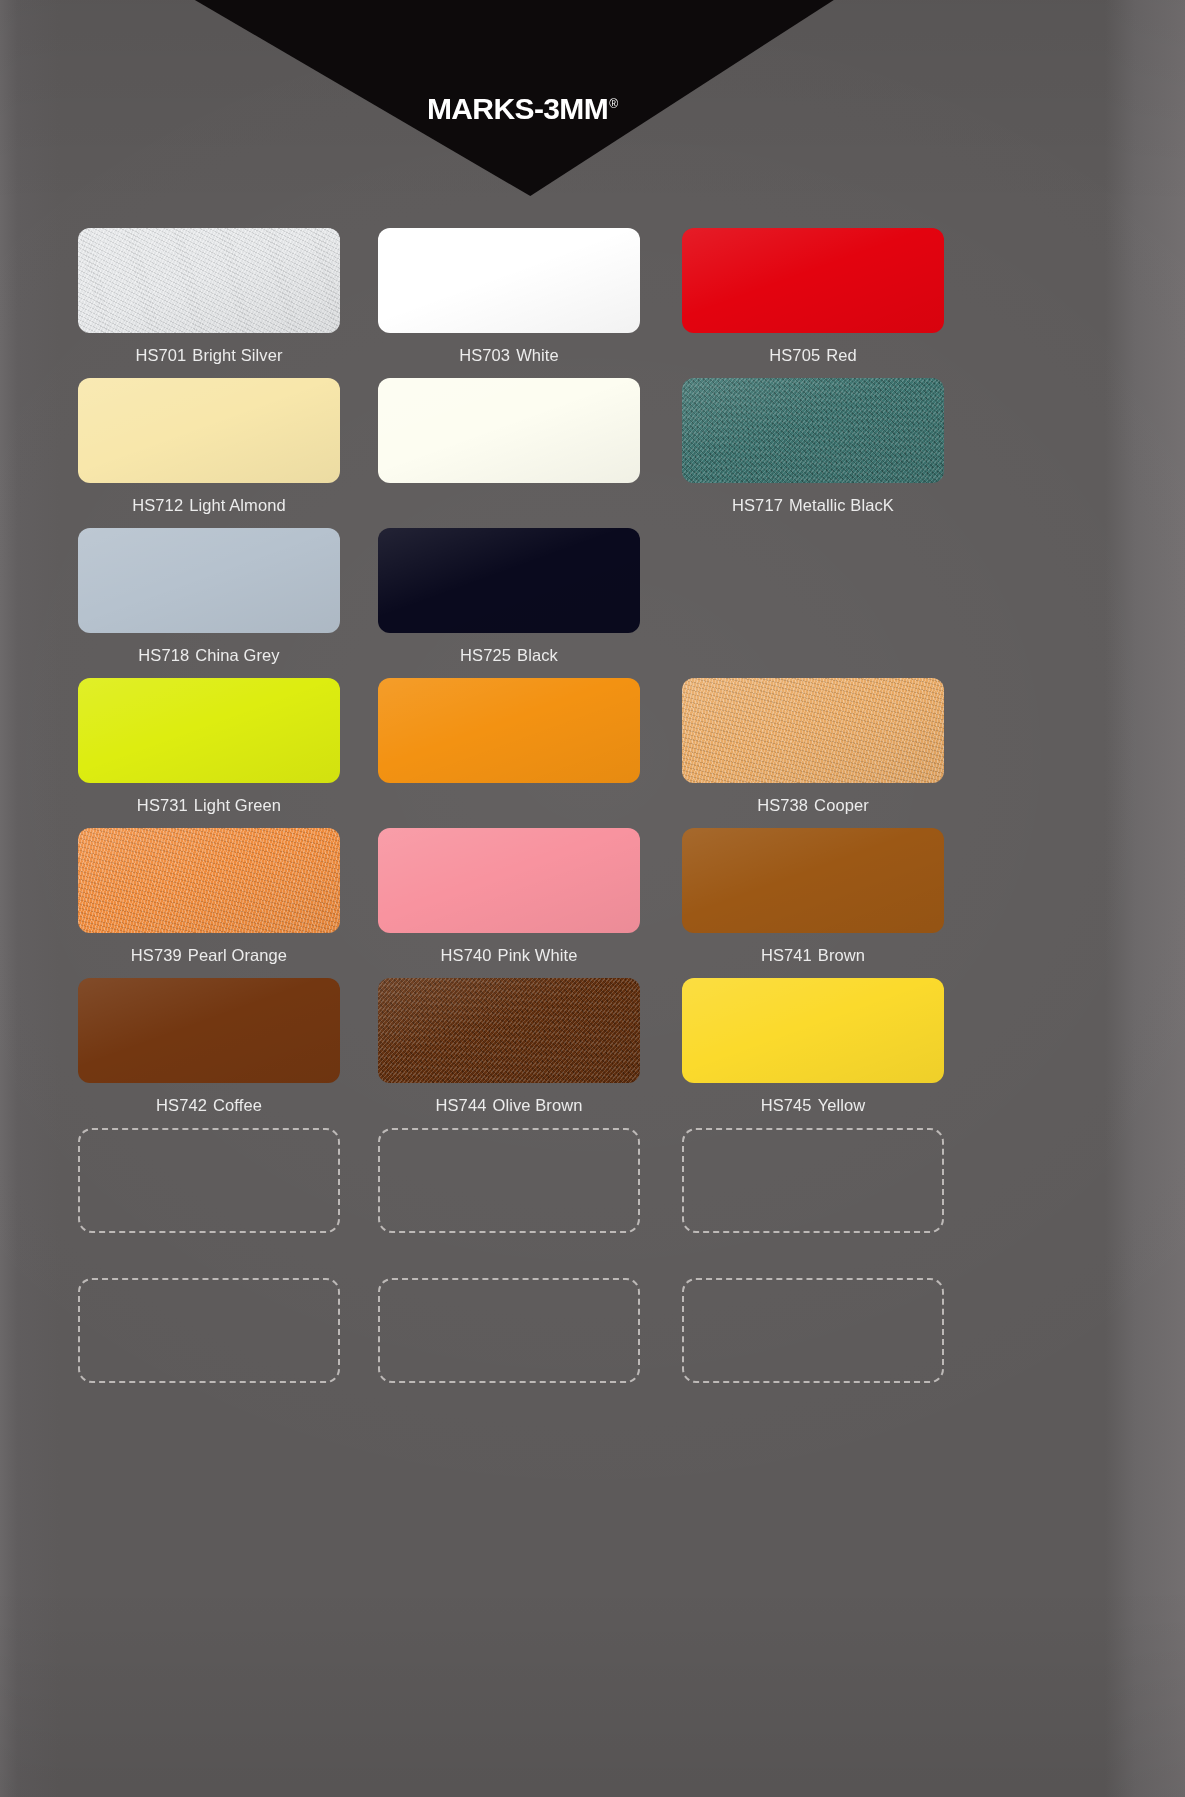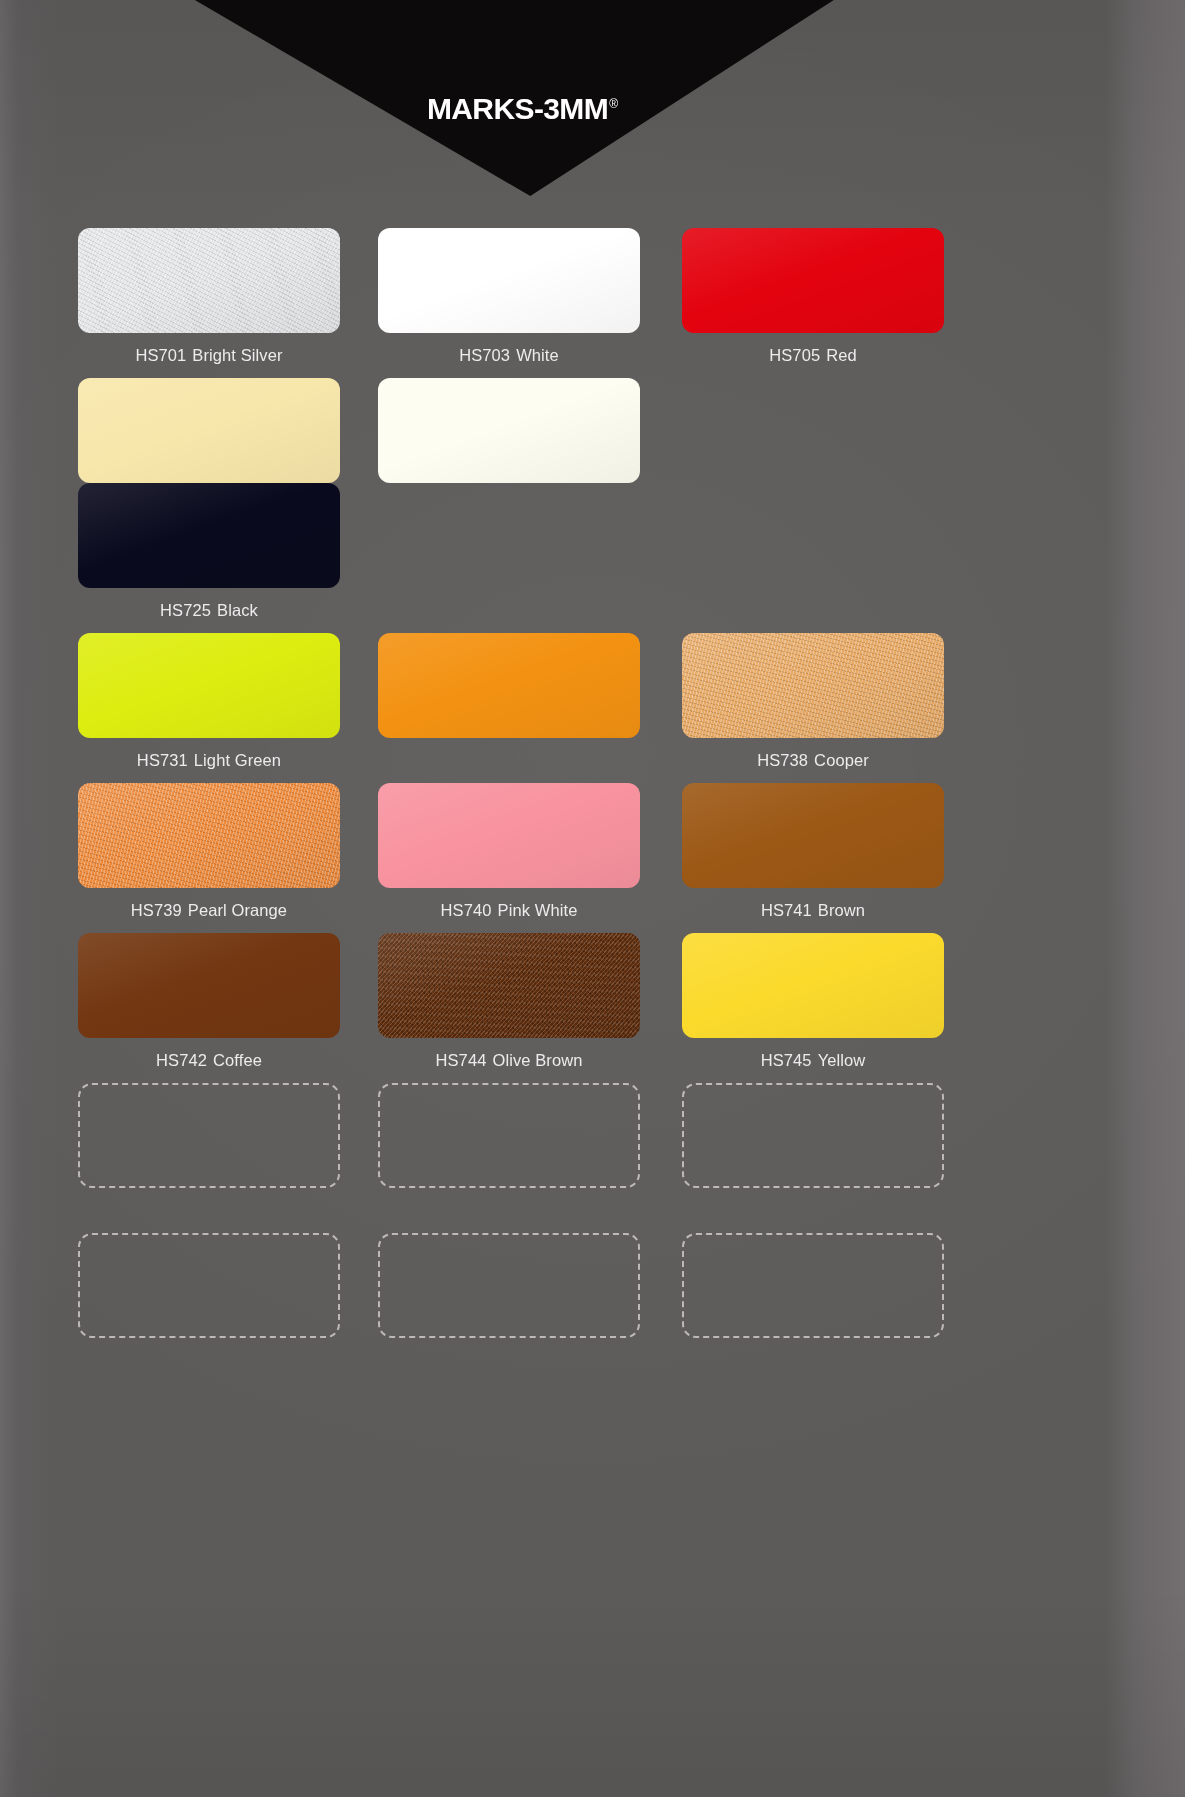--- a/index.html
+++ b/index.html
@@ -158,29 +158,44 @@
         </div>
         <div class="caption"><span class="code">HS705</span><span>Red</span></div>
       </div>
     </div>
     <div class="row">
       <div class="cell">
         <div class="swatch" style="background: rgb(248, 231, 171);">
           <div class="tex tex-none"></div>
           <div class="sheen"></div>
         </div>
+        <div class="caption"><span class="code">HS712</span><span>Light Almond</span></div>
       </div>
       <div class="cell">
         <div class="swatch" style="background: rgb(253, 253, 241);">
           <div class="tex tex-none"></div>
           <div class="sheen"></div>
         </div>
       </div>
-    </div>
-    <div class="row">
+      <div class="cell">
+        <div class="swatch" style="background: rgb(61, 116, 112);">
+          <div class="tex tex-grain"></div>
+          <div class="sheen"></div>
+        </div>
+        <div class="caption"><span class="code">HS717</span><span>Metallic BlacK</span></div>
+      </div>
+    </div>
+    <div class="row">
+      <div class="cell">
+        <div class="swatch" style="background: rgb(182, 194, 206);">
+          <div class="tex tex-none"></div>
+          <div class="sheen"></div>
+        </div>
+        <div class="caption"><span class="code">HS718</span><span>China Grey</span></div>
+      </div>
       <div class="cell">
         <div class="swatch" style="background: rgb(10, 10, 30);">
           <div class="tex tex-none"></div>
           <div class="sheen"></div>
         </div>
         <div class="caption"><span class="code">HS725</span><span>Black</span></div>
       </div>
     </div>
     <div class="row">
       <div class="cell">

